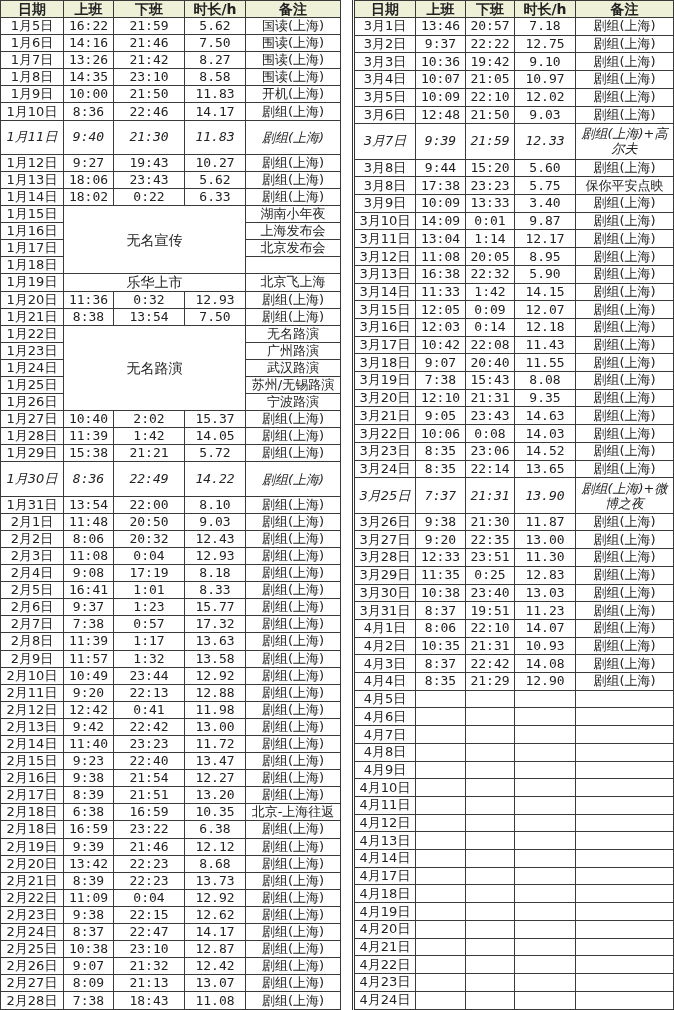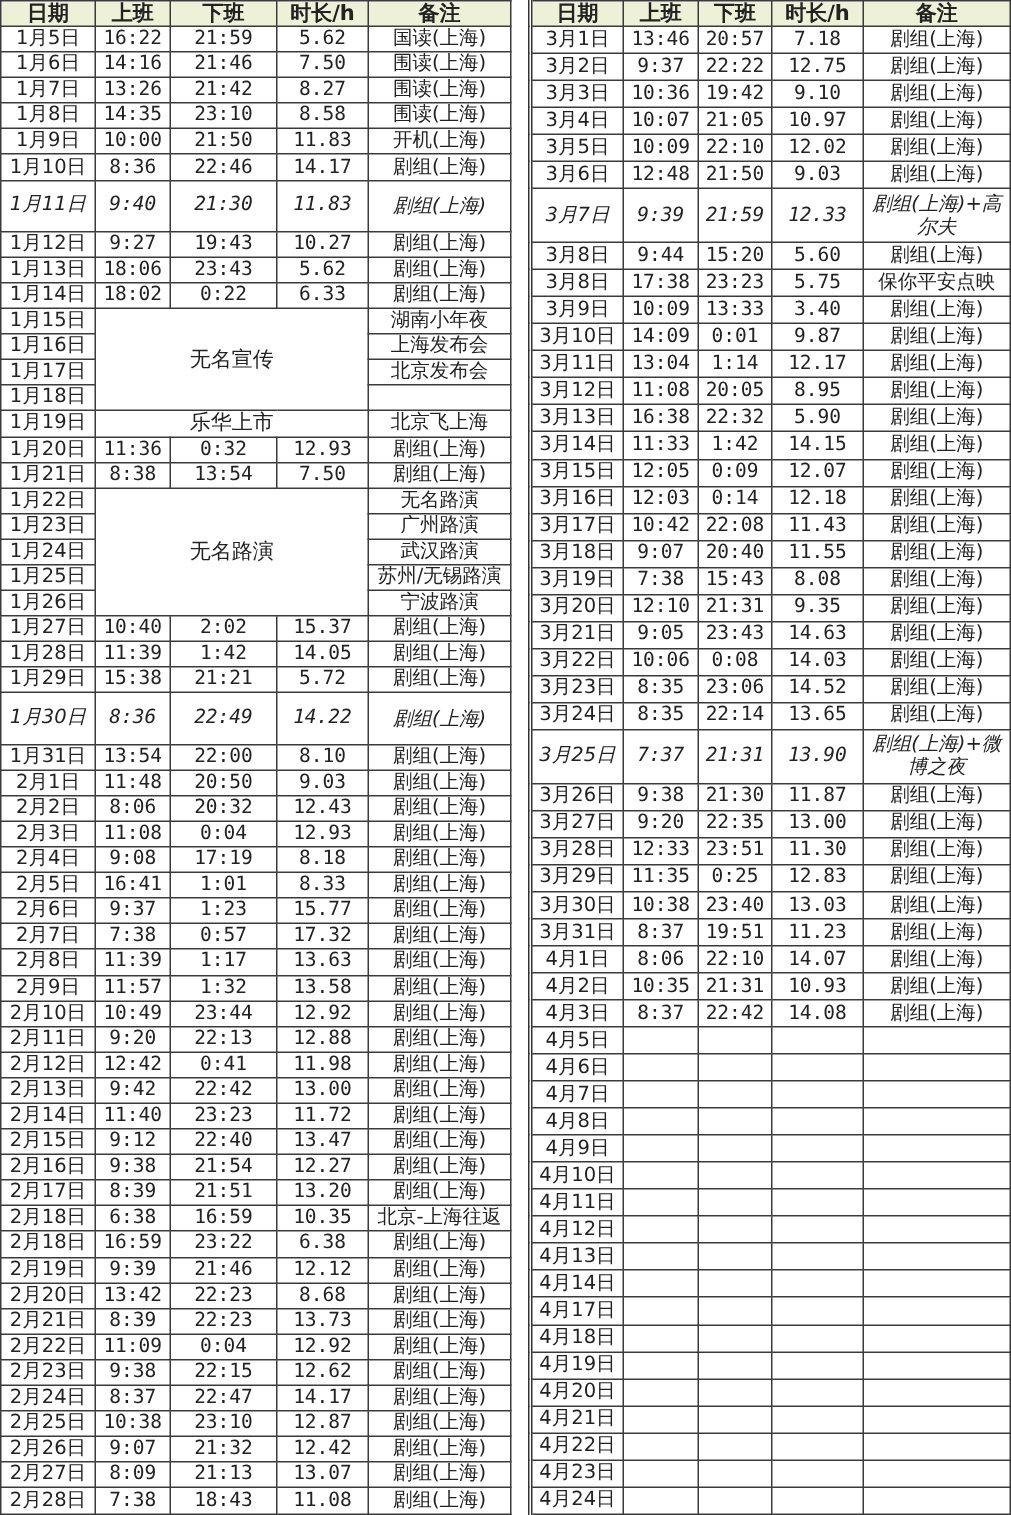--- a/index.html
+++ b/index.html
@@ -295,21 +295,21 @@
         </tr>
         <tr>
           <td class="date">2月14日</td>
           <td>11:40</td>
           <td>23:23</td>
           <td>11.72</td>
           <td class="note">剧组(上海)</td>
         </tr>
         <tr>
           <td class="date">2月15日</td>
-          <td>9:12</td>
+          <td>9:23</td>
           <td>22:40</td>
           <td>13.47</td>
           <td class="note">剧组(上海)</td>
         </tr>
         <tr>
           <td class="date">2月16日</td>
           <td>9:38</td>
           <td>21:54</td>
           <td>12.27</td>
           <td class="note">剧组(上海)</td>
@@ -664,20 +664,27 @@
           <td class="note">剧组(上海)</td>
         </tr>
         <tr>
           <td class="date">4月3日</td>
           <td>8:37</td>
           <td>22:42</td>
           <td>14.08</td>
           <td class="note">剧组(上海)</td>
         </tr>
         <tr>
+          <td class="date">4月4日</td>
+          <td>8:35</td>
+          <td>21:29</td>
+          <td>12.90</td>
+          <td class="note">剧组(上海)</td>
+        </tr>
+        <tr>
           <td class="date">4月5日</td>
           <td></td>
           <td></td>
           <td></td>
           <td class="note"></td>
         </tr>
         <tr>
           <td class="date">4月6日</td>
           <td></td>
           <td></td>

